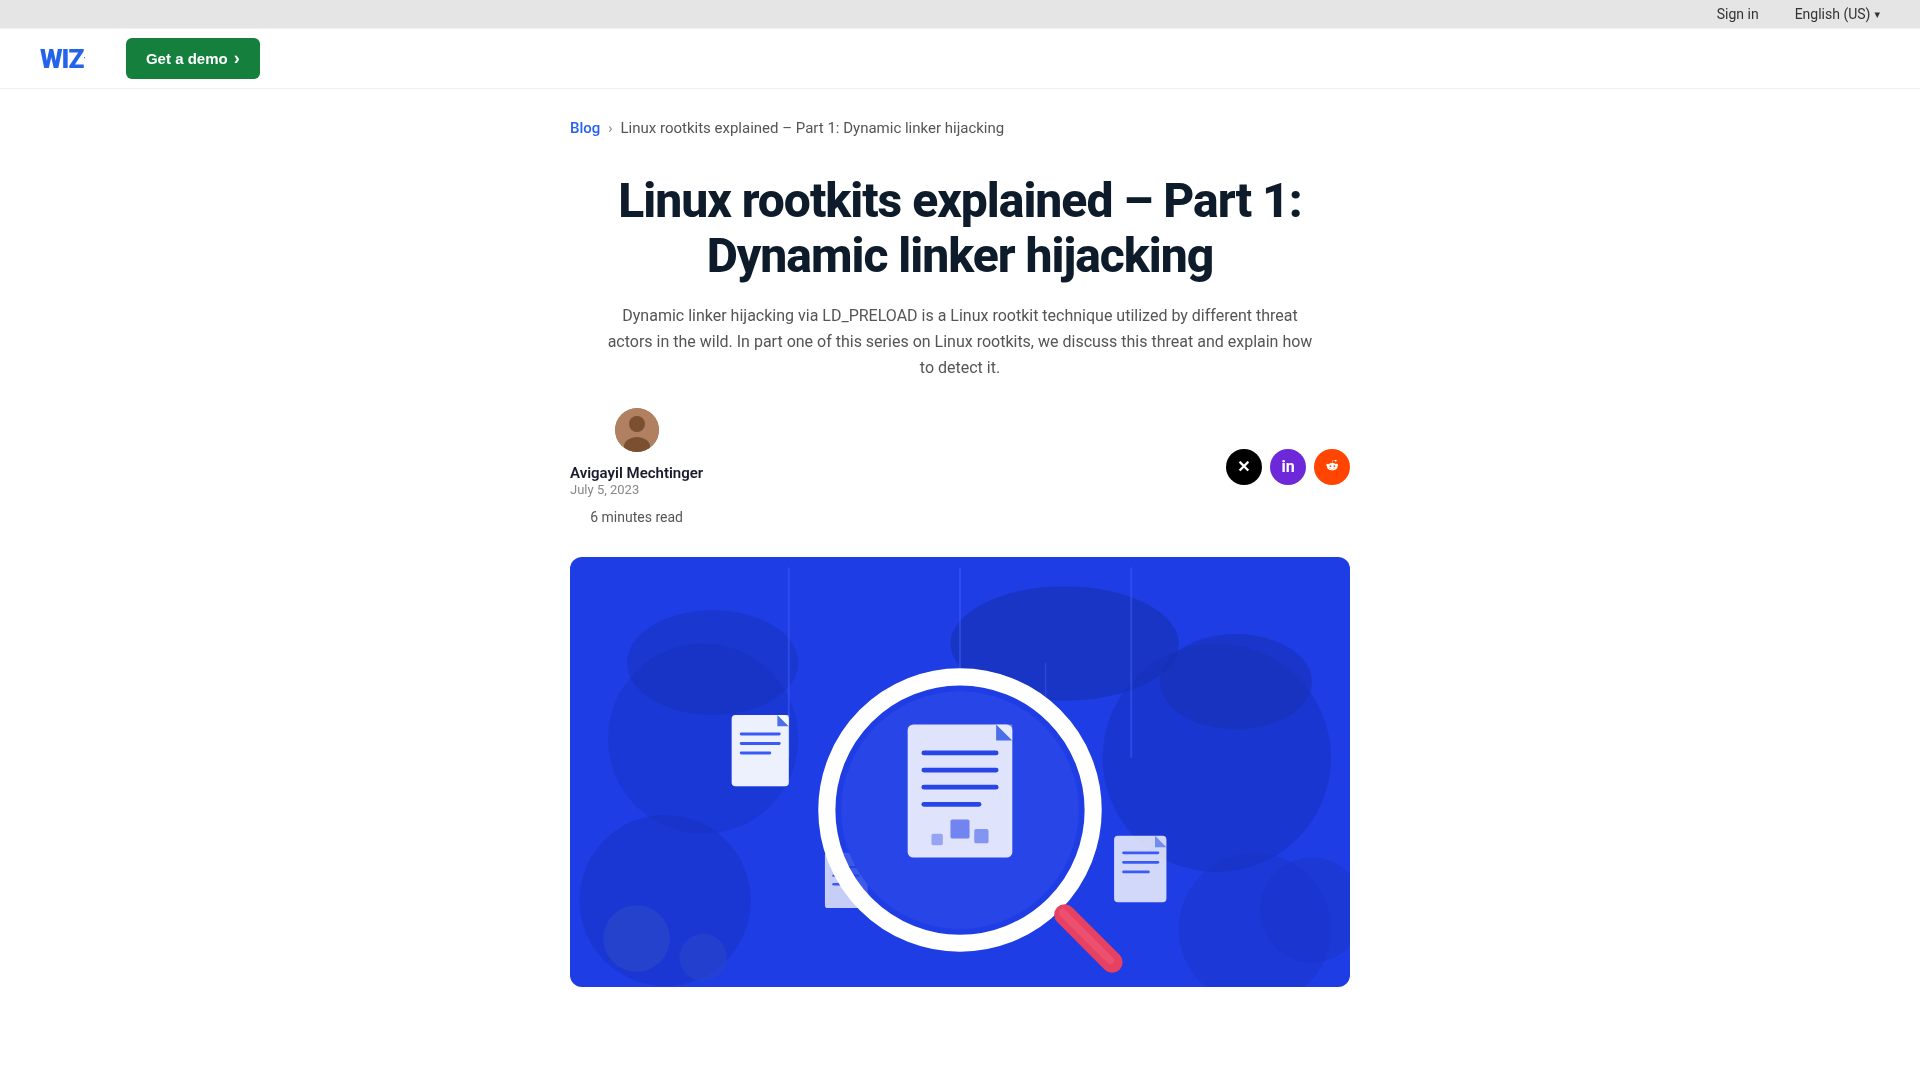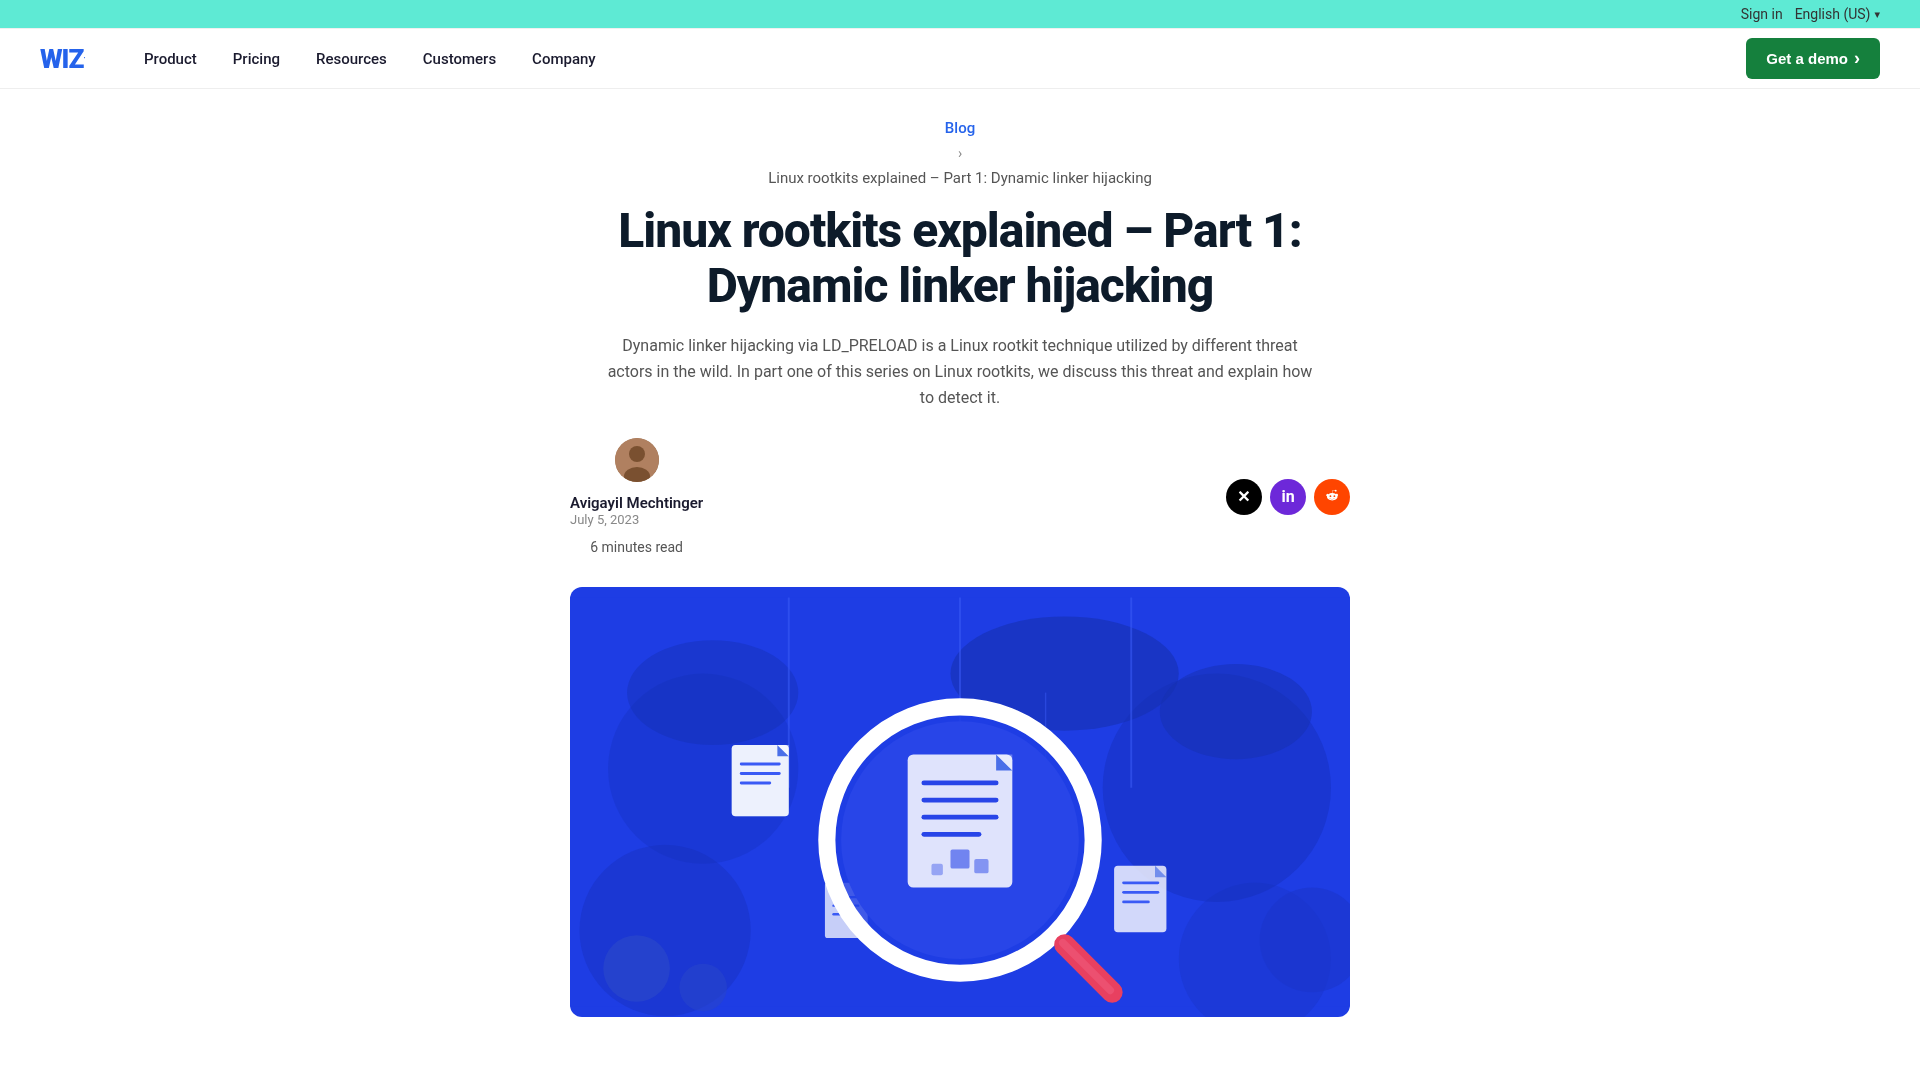--- a/index.html
+++ b/index.html
@@ -1,26 +1,26 @@
 <!DOCTYPE html>
 <html><head>
   <meta charset="utf-8">
   <style>
     * { margin: 0; padding: 0; box-sizing: border-box; }
     body { font-family: -apple-system, BlinkMacSystemFont, 'Segoe UI', Roboto, sans-serif; background: #fff; color: #1a1a2e; }
 
     
     .top-bar {
-      background: #5eead4;
+      background: #e5e5e5;
       border-bottom: 1px solid #f0f0f0;
       display: flex;
       justify-content: flex-end;
       align-items: center;
       padding: 6px 40px;
-      gap: 12px;
+      gap: 36px;
     }
     .top-bar-signin {
       font-size: 14px;
       color: #333;
       cursor: pointer;
       text-decoration: none;
     }
     .top-bar-lang {
       font-size: 14px;
       color: #333;
@@ -105,22 +105,21 @@
       max-width: 820px;
       margin: 0 auto;
       padding: 30px 20px 0;
     }
 
     
     .breadcrumb {
       display: flex;
       align-items: center;
       gap: 8px;
-      margin-bottom: 16px;
-      flex-direction: column;
+      margin-bottom: 36px;
     }
     .breadcrumb-link {
       color: #2563eb;
       font-size: 15px;
       font-weight: 500;
       text-decoration: none;
       cursor: pointer;
     }
     .breadcrumb-sep {
       color: #888;
@@ -241,27 +240,20 @@
 <div class="top-bar">
   <a class="top-bar-signin">Sign in</a>
   <div class="top-bar-lang">English (US)</div>
 </div>
 
 <nav class="navbar">
   <a class="logo" href="#">
     <span class="logo-text">WIZ</span>
       <span class="logo-dot">·</span>
   </a>
-  <div class="nav-links">
-    <a class="nav-item">Product</a>
-    <a class="nav-item">Pricing</a>
-    <a class="nav-item">Resources</a>
-    <a class="nav-item">Customers</a>
-    <a class="nav-item">Company</a>
-  </div>
   <div class="nav-actions">
     <button class="btn-demo">Get a demo</button>
   </div>
 </nav>
 
 <div class="main-content">
 
   <div class="breadcrumb">
     <a class="breadcrumb-link">Blog</a>
     <span class="breadcrumb-sep">›</span>

